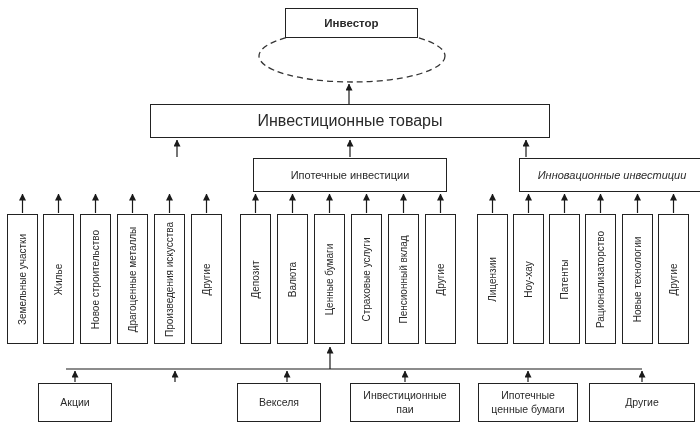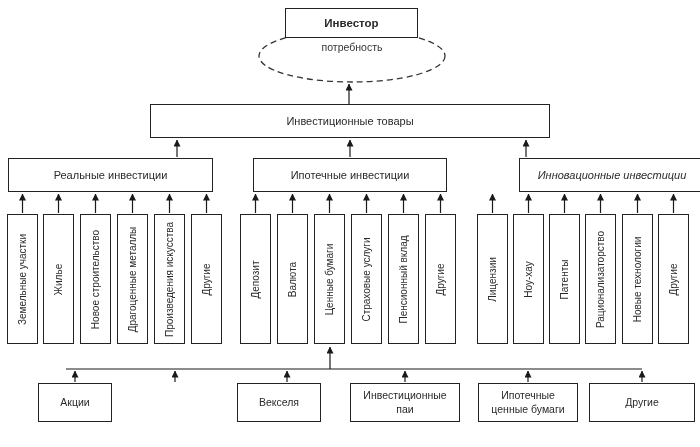--- a/index.html
+++ b/index.html
@@ -42,21 +42,21 @@
     position: absolute;
     left: 259px; top: 41px; width: 186px;
     text-align: center;
     font-size: 10.5px;
     line-height: 13.5px;
     z-index: 2;
     color: #333333;
   }
   .goods-box {
     left: 150px; top: 104px; width: 400px; height: 34px;
-    font-size: 11px;
+    font-size: 16px;
   }
   .cat-box {
     top: 158px; height: 34px;
     font-size: 11px;
   }
   .cat-real { left: 8px;   width: 205px; }
   .cat-fin  { left: 253px; width: 194px; }
   .cat-inn  { left: 519px; width: 186px; font-style: italic; }
   .vbox {
     top: 214px; width: 31px; height: 130px;
@@ -128,30 +128,26 @@
 
       <line x1="330" y1="369" x2="330" y2="347" marker-end="url(#arrow)"></line>
     </g>
   </svg>
 
   <div class="box investor-box">
     <span>Инвестор</span>
   </div>
 
   <div class="need-label">
-    <div>потребность</div>
   </div>
 
   <div class="box goods-box">
     <span>Инвестиционные товары</span>
   </div>
 
-  <div class="box cat-box cat-real">
-    <span>Реальные инвестиции</span>
-  </div>
   <div class="box cat-box cat-fin">
     <span>Ипотечные инвестиции</span>
   </div>
   <div class="box cat-box cat-inn">
     <span>Инновационные инвестиции</span>
   </div>
 
   <div class="box vbox" style="left:7px">
       <span class="vtext">Земельные участки</span>
     </div>

